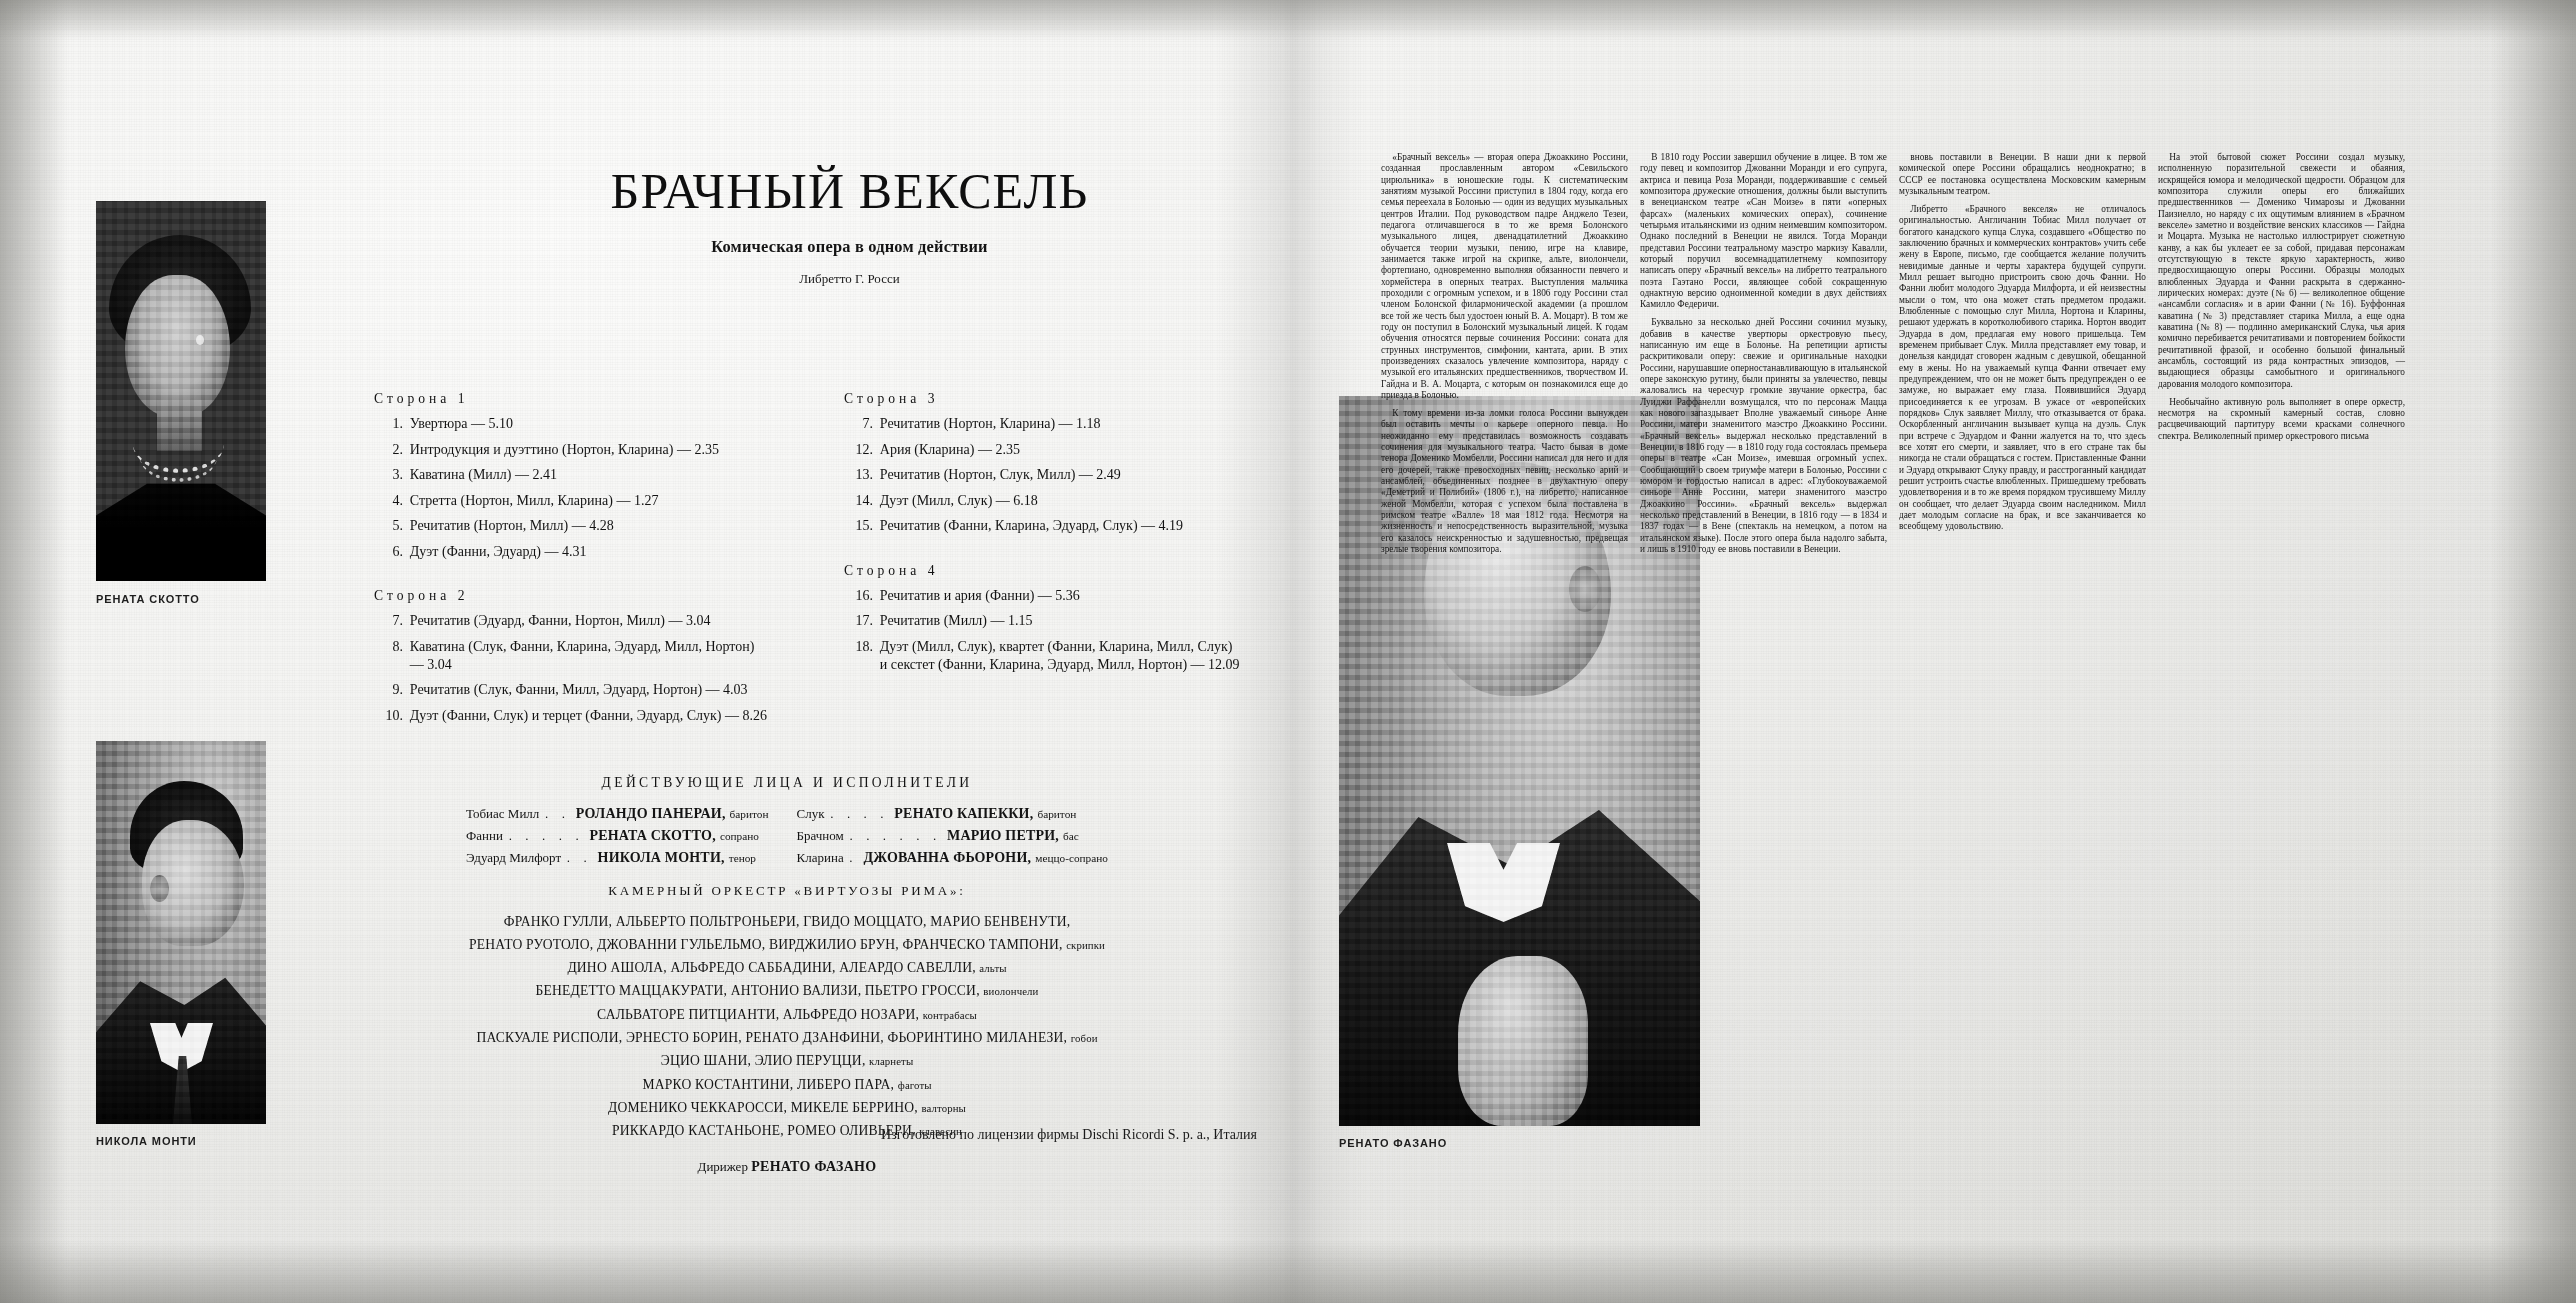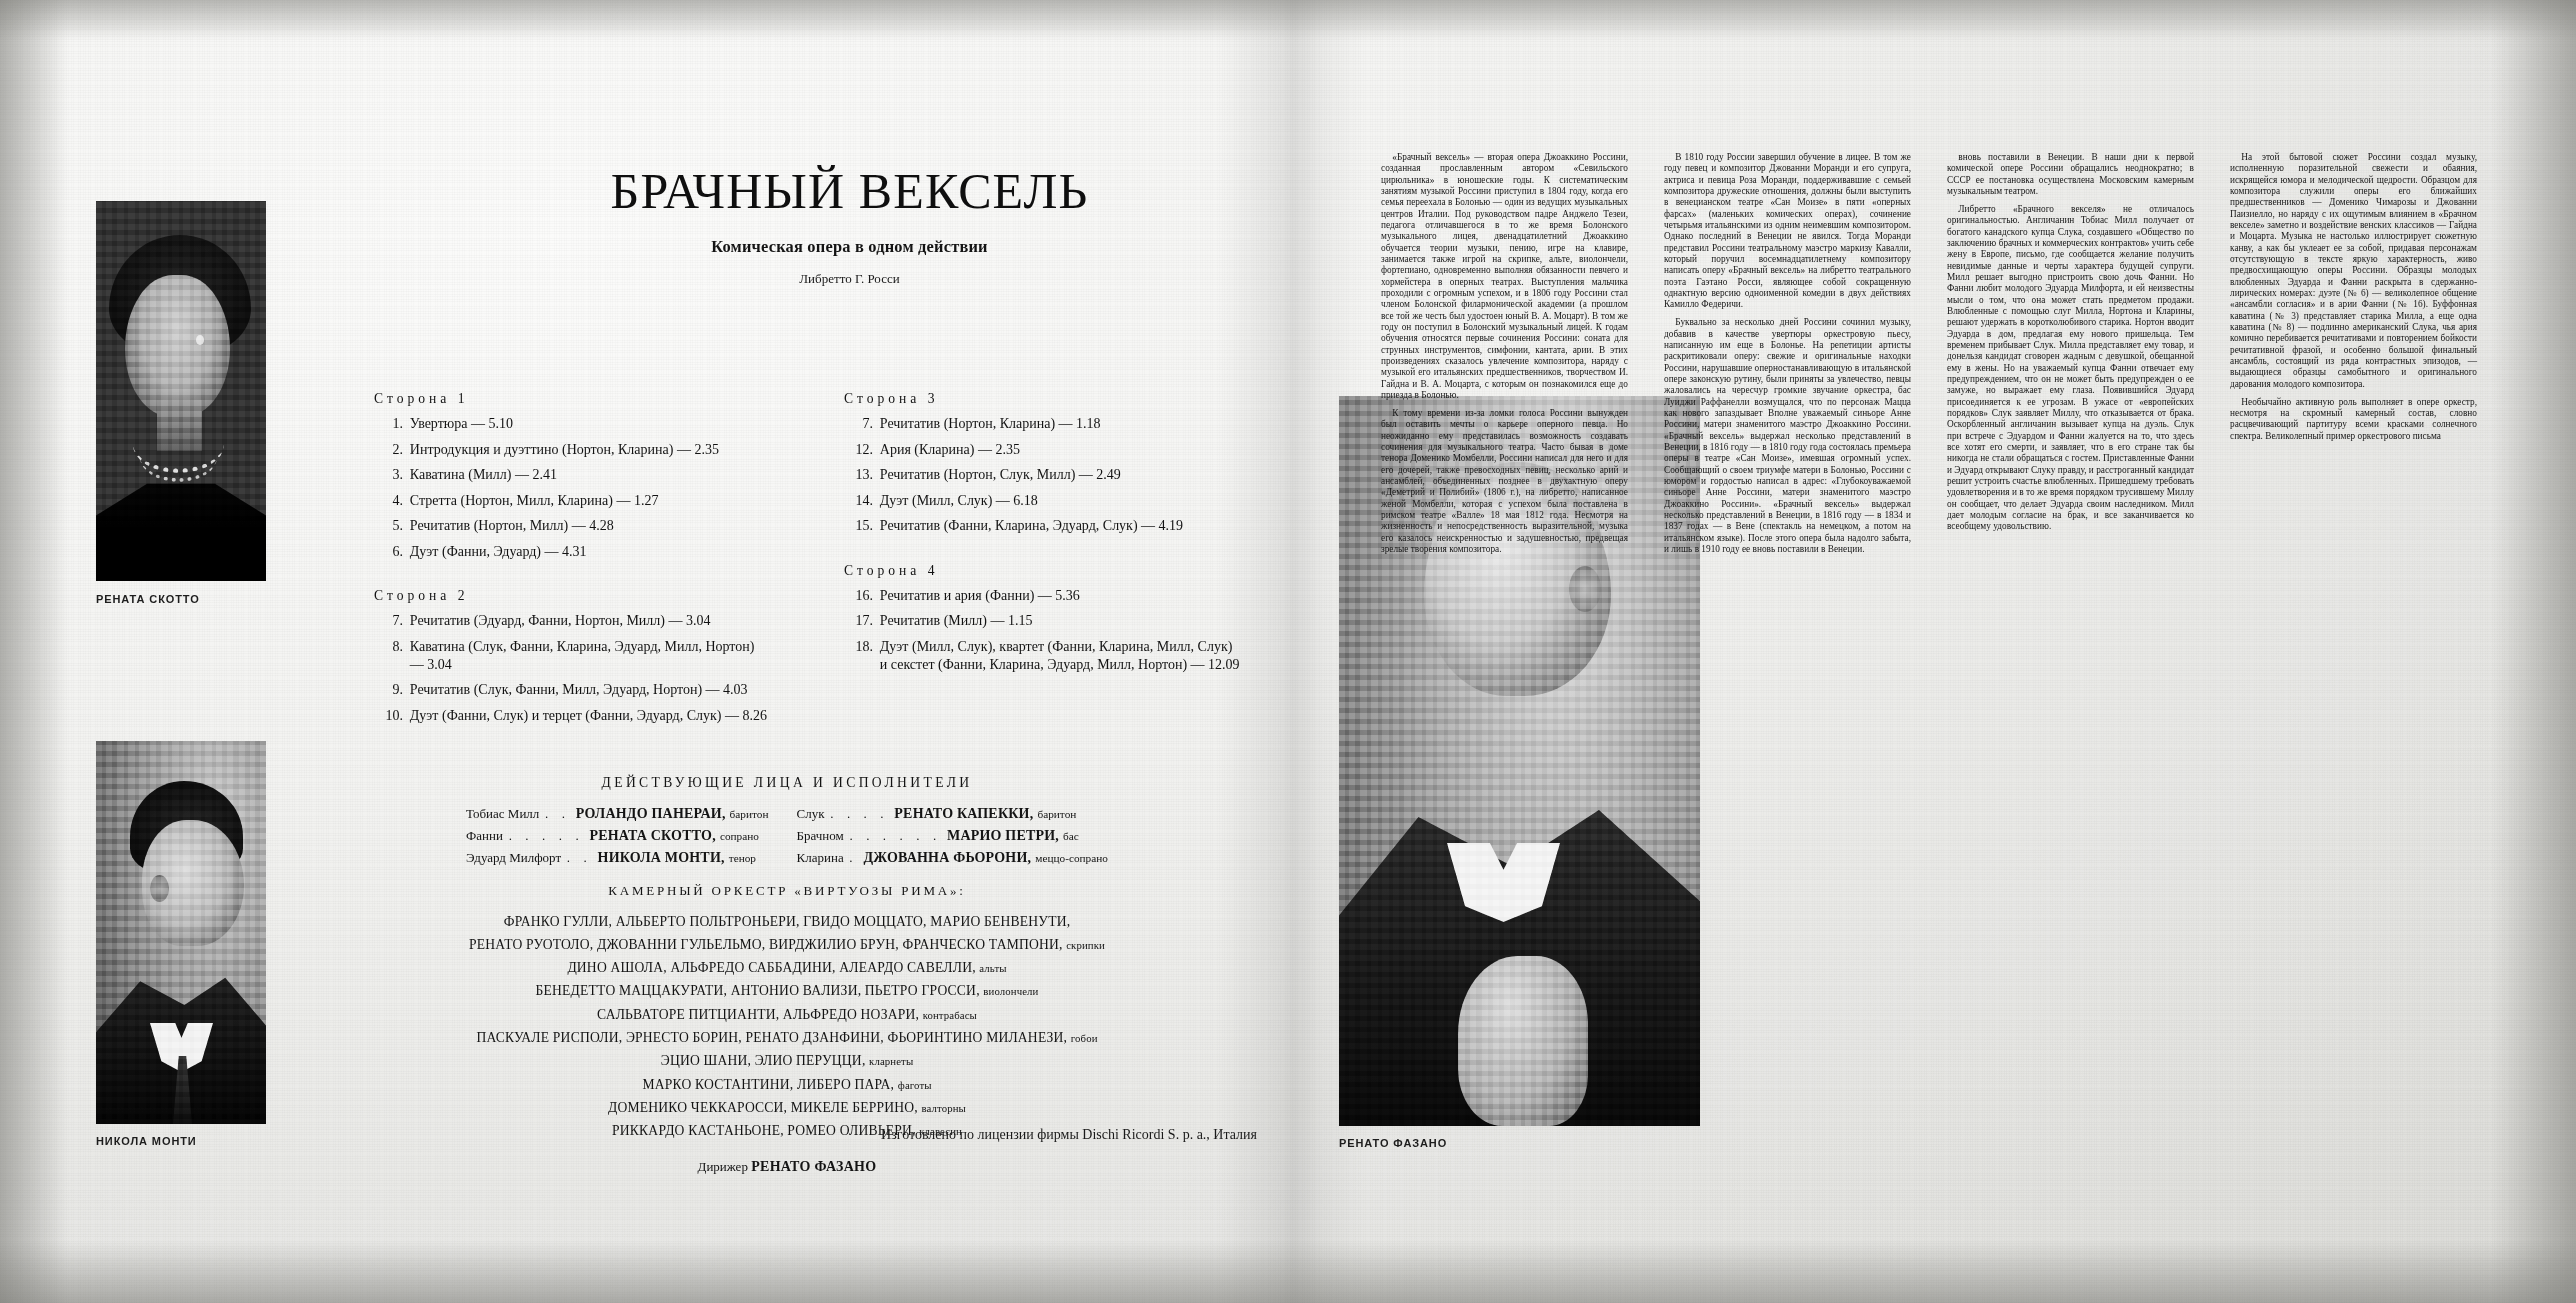--- a/index.html
+++ b/index.html
@@ -125,21 +125,21 @@
   .orchh{font-size:13px;letter-spacing:2.8px;margin-bottom:12.5px;}
   .orchline{font-size:13.6px;letter-spacing:0.2px;line-height:1.42;margin-bottom:4px;}
   .orchline .inst{font-size:10.8px;letter-spacing:0.1px;}
   .cond{margin-top:19px;font-size:13px;}
   .cond b{font-size:14px;letter-spacing:0.3px;}
 
   .foot{position:absolute;left:317px;top:1124px;width:940px;text-align:right;color:#1a1a1a;
     font-size:14px;line-height:1.5;}
 
   
-  .notes{position:absolute;left:1381px;top:152px;width:1109px;display:flex;gap:36px;}
+  .notes{position:absolute;left:1381px;top:152px;width:1109px;display:flex;gap:12px;}
   .ncol{width:247px;}
   .ncol p{margin:0 0 6.8px 0;font-size:9.3px;line-height:1.22;text-align:justify;color:#161616;
     text-indent:11.3px;hyphens:auto;}
   .ncol.c3{width:247px;}
   .ncol.c4{width:247px;}
   .notes .c1{margin-left:0;}
 </style>
 </head>
 <body>
 

